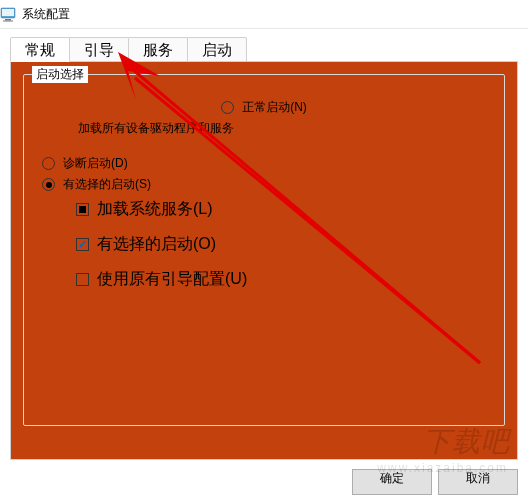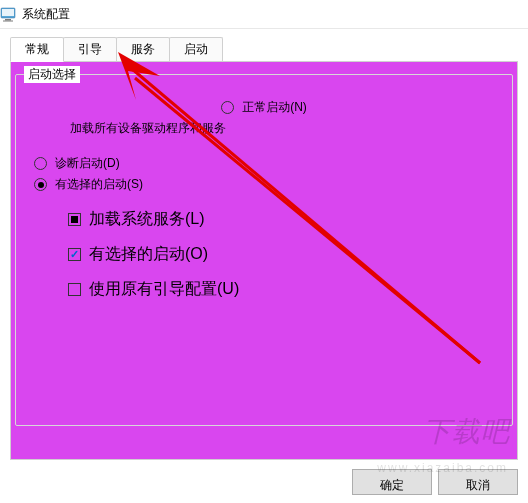--- a/index.html
+++ b/index.html
@@ -39,37 +39,37 @@
       position: relative;
     }
     .tab {
       padding: 3px 14px 0 14px;
       border: 1px solid #d0d0d0;
       border-bottom: none;
       background: #fafafa;
       margin-right: -1px;
       position: relative;
       cursor: pointer;
-      font-size: 12px;
+      font-size: 15px;
       color: #000;
       border-radius: 2px 2px 0 0;
     }
     .tab.active {
       background: #ffffff;
       border-bottom: 1px solid #ffffff;
       margin-bottom: -1px;
       z-index: 2;
     }
     .tabpanel {
       border: 1px solid #d0d0d0;
       border-top: none;
       height: 398px;
       position: relative;
-      background: #d946ef;
-      padding: 12px 4px;
+      background: #c2410c;
+      padding: 12px 12px;
       box-sizing: border-box;
     }
     .groupbox {
       border: 1px solid #d8d8d8;
       border-radius: 2px;
       position: relative;
       padding: 18px 18px 18px 18px;
       height: 352px;
       box-sizing: border-box;
     }
@@ -154,36 +154,36 @@
     }
     .btn {
       width: 78px;
       height: 24px;
       border: 1px solid #adadad;
       background: #e1e1e1;
       font-size: 12px;
       cursor: pointer;
       color:#000;
       display:flex;
-      align-items:flex-end;
+      align-items:flex-start;
       justify-content:center;
       margin-top:6px;
     }
     .arrow-overlay {
       position:absolute;
       top:28px;
       left:0;
       width:528px;
       height:430px;
       pointer-events:none;
     }
     .watermark {
       position:absolute;
       right:18px;
-      bottom:52px;
+      bottom:42px;
       font-size:28px;
       font-style:italic;
       color:rgba(0,0,0,0.15);
       font-family: "KaiTi", "STKaiti", serif;
       letter-spacing:1px;
       pointer-events:none;
       z-index:5;
     }
     .watermark-sub {
       position:absolute;
@@ -228,21 +228,21 @@
         <span class="radio-outer"></span>
         <span class="radio-label">正常启动(N)</span>
       </div>
       <div class="sub-text">加载所有设备驱动程序和服务</div>
 
       <div class="radio-row">
         <span class="radio-outer"></span>
         <span class="radio-label">诊断启动(D)</span>
       </div>
 
-      <div class="radio-row" style="margin-bottom:16px;">
+      <div class="radio-row" style="margin-bottom:6px;">
         <span class="radio-outer checked"></span>
         <span class="radio-label">有选择的启动(S)</span>
       </div>
 
       <div class="check-row">
         <span class="checkbox square-checked"></span>
         <span class="check-label">加载系统服务(L)</span>
       </div>
       <div class="check-row">
         <span class="checkbox tick-checked"></span>

